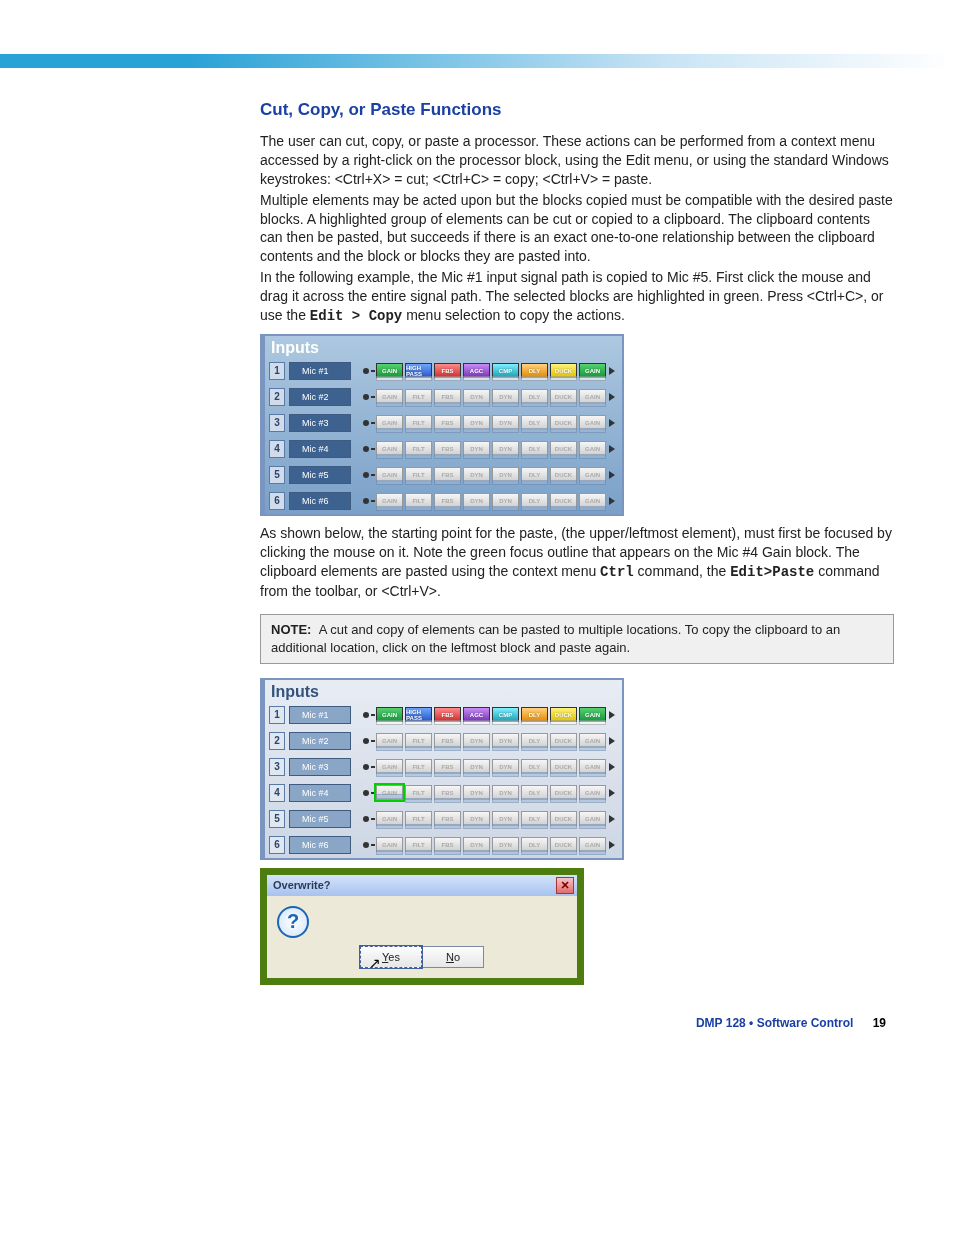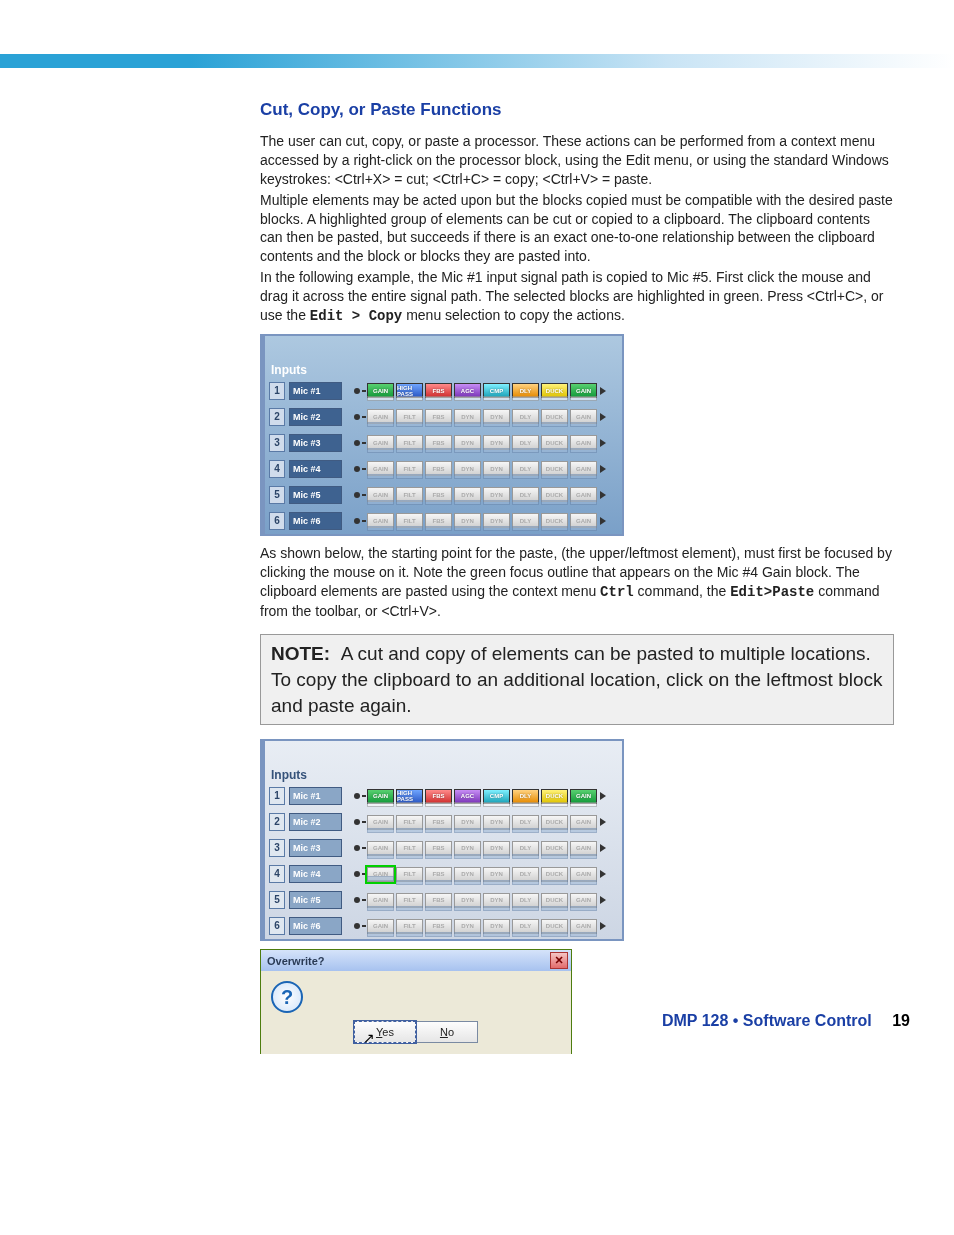--- a/index.html
+++ b/index.html
@@ -32,41 +32,40 @@
     font-size: 17px;
     margin: 40px 0 12px 0;
   }
   p { line-height: 1.35; margin: 2px 0; }
   .mono { font-family: Liberation Mono, monospace; font-weight: bold; }
   .note-box {
     border: 1px solid #999;
     background: #f0f0f0;
     padding: 6px 10px;
     margin: 14px 0;
-    font-size: 19px;
+    font-size: 13px;
     line-height: 1.35;
   }
   .note-box b { font-family: Arial; }
 
   
   .panel {
     border: 2px solid #7a95c0;
     border-left-width: 5px;
     background: linear-gradient(#e8edf4, #cdd6e4);
     width: 357px;
     margin: 8px 0;
     font-size: 10px;
   }
   .panel.sel { background: linear-gradient(#adc8e0, #7aa0c8); }
   .panel-title {
     font-weight: bold;
     color: #35527a;
     padding: 3px 1px 1px 6px;
-    font-size: 12px;
-    margin-top: 24px;
+    font-size: 16px;
   }
   .panel.sel .panel-title { color: #fff; }
   .row {
     display: flex;
     align-items: center;
     height: 26px;
     padding: 0 4px;
   }
   .numbox {
     width: 14px; height: 16px;
@@ -78,24 +77,24 @@
     line-height: 16px;
     color: #2c4568;
     margin-right: 4px;
   }
   .panel.sel .numbox { background:#d0dcec; }
   .namebox {
     width: 48px; height: 16px;
     background: #8aa6c6;
     border: 1px solid #405b82;
     color: #fff;
-    font-weight: bold;
+    font-weight: normal;
     font-size: 9px;
     line-height: 16px;
-    padding-left: 3px;
+    padding-left: 12px;
     margin-right: 12px;
   }
   .panel.sel .namebox { background:#3e6290; }
   .dot {
     width: 6px; height: 6px; border-radius: 50%;
     background: #333; margin-right: 2px;
   }
   .wire { flex: 0 0 4px; height: 2px; background: #333; }
   .blocks { display: flex; align-items: center; }
   .blk {
@@ -150,21 +149,21 @@
     font-size:14px;
     transform: scaleX(-1);
     color:#000;
     left: 8px; top: 8px;
     pointer-events:none;
   }
 
   
   .dialog {
     width: 310px;
-    border: 1px solid #4d7c0f;
+    border: 7px solid #4d7c0f;
     background: #ece9d8;
     font-size: 10px;
     margin-top: 6px;
   }
   .dialog-title {
     display:flex; align-items:center; justify-content:space-between;
     background: linear-gradient(#d5e3fa,#a7c2ef);
     padding: 2px 3px 2px 6px;
     font-weight: bold;
     font-size: 11px;
@@ -184,38 +183,38 @@
   .q-icon{
     width:28px;height:28px;border-radius:50%;
     border:2px solid #1a65b5;
     display:flex;align-items:center;justify-content:center;
     color:#1a65b5;font-weight:bold;font-size:20px;
     background:radial-gradient(#fff,#cfe3fa);
     margin-right:10px;
   }
   .dialog-btns{
     display:flex;justify-content:center;
-    padding: 2px 0 23px 0;
+    padding: 2px 0 10px 0;
   }
   .dlg-btn{
     min-width:60px;height:20px;
     border:1px solid #7a8aa2;
     background:linear-gradient(#fdfdfd,#e6e6e6);
     font-size:11px;
     display:flex;align-items:center;justify-content:center;
   }
   .dlg-btn.default{ border:1px dashed #4060a0; outline:1px solid #4060a0;}
   .dlg-btn .ul{text-decoration:underline;}
 
   
   .footer{
     position:absolute;
     bottom: 24px;
-    right: 44px;
-    font-size: 16px;
+    right: 68px;
+    font-size: 12px;
     font-weight: bold;
     color:#1a3fa5;
   }
   .footer .pn{ color:#000; margin-left:16px;}
 </style>
 </head>
 <body>
 
 <div class="page">
   <div class="top-fade"></div>

